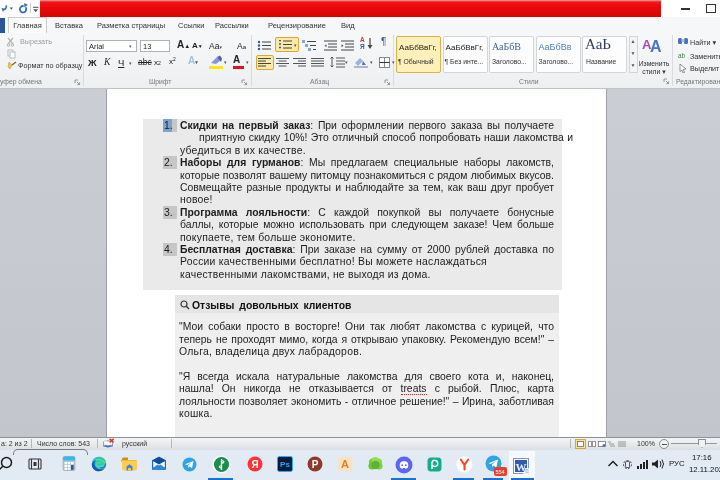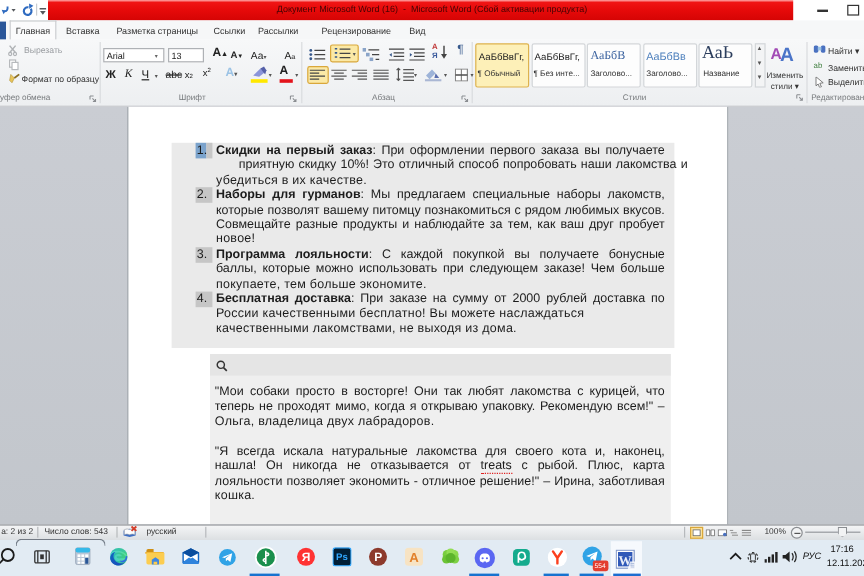--- a/index.html
+++ b/index.html
@@ -5,21 +5,20 @@
   #screen{position:relative;width:720px;height:480px;overflow:hidden;
     font-family:"Liberation Sans",sans-serif;background:#fff;}
   .abs{position:absolute;}
   .txt{position:absolute;white-space:nowrap;}
 </style></head>
 <body>
 <div id="screen">
 
   <div class="abs" style="left:0;top:0;width:720px;height:17px;background:#fff;"></div>
   <div class="abs" style="left:40px;top:0;width:621px;height:17px;background:linear-gradient(#ffabab 0%,#f01414 12%,#e60a0a 50%,#d50404 100%);"></div>
-  <div class="txt" style="left:0;top:3px;width:720px;text-align:center;font-size:7.5px;color:#430404;">Документ Microsoft Word (16)&nbsp; -&nbsp; Microsoft Word (Сбой активации продукта)</div>
 
   <svg class="abs" style="left:0px;top:2px;" width="40" height="14" viewBox="0 0 40 14">
     <path d="M6.3 3.4 C6.6 6.2 5.6 7.6 3.4 7.5" stroke="#2f6bc0" stroke-width="1.6" fill="none"></path>
     <path d="M1.4 6.1 L4.9 6.8 L3 9.9 Z" fill="#2f6bc0"></path>
     <path d="M9.6 5.6 l3.4 0 l-1.7 2.2 z" fill="#55585c"></path>
     <path d="M23.7 4.1 a3.2 3.2 0 1 0 1.9 1.2" stroke="#2f6bc0" stroke-width="1.8" fill="none"></path>
     <path d="M24.2 1.0 L27.8 2.7 L24.4 5.6 Z" fill="#2f6bc0"></path>
     <path d="M33 5.3 h5.4" stroke="#55585c" stroke-width="1.1"></path>
     <path d="M33.3 7.2 l4.8 0 l-2.4 3 z" fill="#55585c"></path>
   </svg>
@@ -248,20 +247,21 @@
       <div style="position:absolute;z-index:6;left:179px;top:395.8px;width:375px;font-size:10.4px;color:#1c1c1c;line-height:12.4px;white-space:nowrap;text-align:justify;text-align-last:justify;white-space:normal;height:12.4px;overflow:hidden;">лояльности позволяет экономить - отличное решение!" – Ирина, заботливая</div>
       <div style="position:absolute;z-index:6;left:179px;top:408.2px;width:375px;font-size:10.4px;color:#1c1c1c;line-height:12.4px;white-space:nowrap;letter-spacing:0.022em;">кошка.</div>
     </div>
 
   <div class="abs" style="left:175px;top:295px;width:384px;height:142px;background:#efefef;"></div>
   <div class="abs" style="left:175px;top:295px;width:384px;height:18px;background:#e5e5e5;"></div>
   <svg class="abs" style="left:180px;top:300px;" width="10" height="10" viewBox="0 0 10 10">
     <circle cx="4" cy="4" r="3" fill="none" stroke="#333" stroke-width="1.2"></circle>
     <path d="M6.3 6.3 L9 9" stroke="#333" stroke-width="1.4"></path>
   </svg>
+  <div class="txt" style="top:300px;left:192px;font-size:10.4px;font-weight:bold;color:#111;word-spacing:2px;">Отзывы довольных клиентов</div>
 
   <div class="abs" style="left:0;top:437px;width:720px;height:13px;background:linear-gradient(#f4f5f6,#dcdfe2);border-top:1px solid #8d9196;box-sizing:border-box;"></div>
   <div class="txt" style="top:440px;left:1px;font-size:7px;color:#333;">а: 2 из 2</div>
   <div class="abs" style="left:31px;top:439px;width:1px;height:9px;background:#b6b9bc;"></div>
   <div class="txt" style="top:440px;left:37px;font-size:7px;color:#333;">Число слов: 543</div>
   <div class="abs" style="left:97px;top:439px;width:1px;height:9px;background:#b6b9bc;"></div>
   <svg class="abs" style="left:102px;top:438px;" width="13" height="11" viewBox="0 0 13 11">
     <path d="M1 4 L6 2.6 L11 4 L11 8.2 L6 9.6 L1 8.2 Z" fill="#3f6fc4"></path>
     <path d="M1.6 3.4 Q4 2.2 6 3.2 Q8 2.2 10.4 3.4 L10.4 7.4 Q8 6.6 6 7.6 Q4 6.6 1.6 7.4 Z" fill="#fdfdfd" stroke="#9aa0a8" stroke-width="0.5"></path>
     <path d="M7.6 0.8 L11.6 4.4 M11.6 0.8 L7.6 4.4" stroke="#d43e2a" stroke-width="1.6"></path>
@@ -426,21 +426,21 @@
   <svg class="abs" style="left:637px;top:459px;" width="12" height="10" viewBox="0 0 12 10">
     <rect x="0" y="7" width="2" height="3" fill="#222"></rect>
       <rect x="3" y="5" width="2" height="5" fill="#222"></rect>
       <rect x="6" y="3" width="2" height="7" fill="#222"></rect>
       <rect x="9" y="1" width="2" height="9" fill="#222"></rect>
   </svg>
   <svg class="abs" style="left:652px;top:459px;" width="13" height="10" viewBox="0 0 13 10">
     <path d="M0 3.5 h2.5 L6 0.5 V9.5 L2.5 6.5 H0 Z" fill="#222"></path>
     <path d="M8 2 Q10 5 8 8 M10 0.5 Q13 5 10 9.5" stroke="#222" fill="none" stroke-width="1"></path>
   </svg>
-  <div class="txt" style="top:459px;left:669px;font-size:7.8px;color:#111;font-style:italic;">РУС</div>
+  <div class="txt" style="top:459px;left:669px;font-size:7.8px;color:#111;">РУС</div>
   <div class="txt" style="top:453px;left:692px;font-size:7.8px;color:#111;">17:16</div>
   <div class="txt" style="top:465px;left:689px;font-size:7.8px;color:#111;">12.11.2023</div>
 
 </div>
 
 <style>
  .sq{text-decoration:none;border-bottom:1px dotted #e02020;}
  b{font-weight:bold;}
 </style>
 

